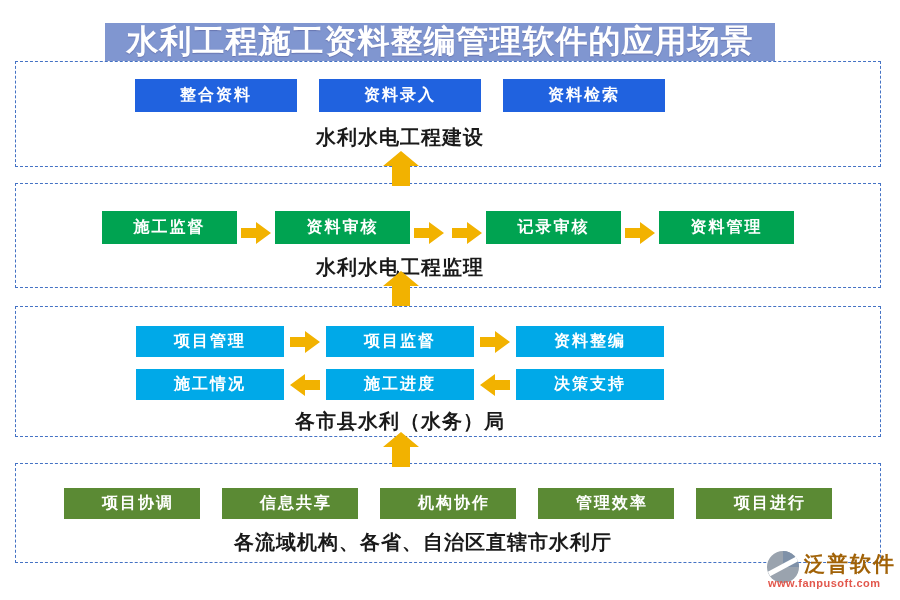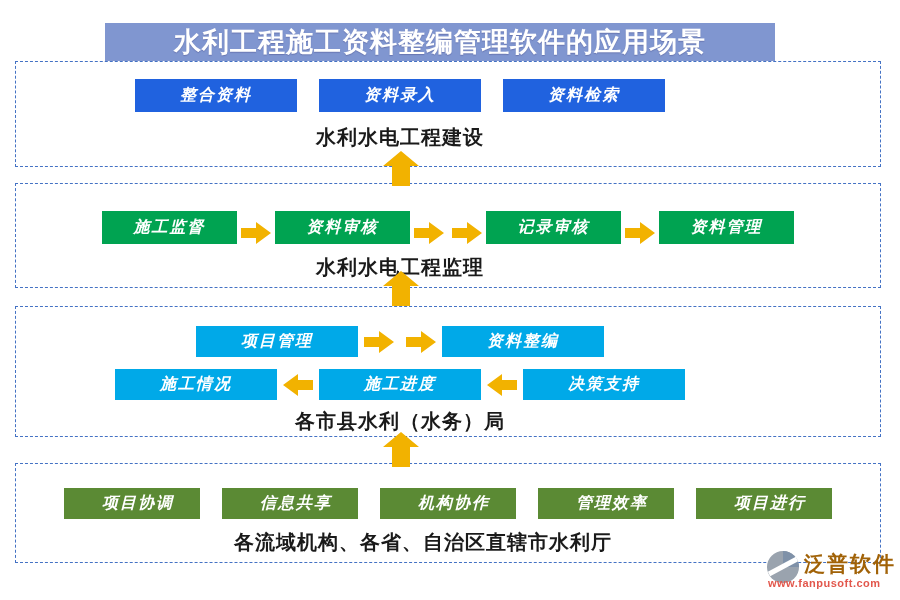--- a/index.html
+++ b/index.html
@@ -5,48 +5,48 @@
   * { margin: 0; padding: 0; box-sizing: border-box; }
   html, body { width: 900px; height: 600px; background: #ffffff; overflow: hidden;
     font-family: "Liberation Sans", sans-serif; }
   .stage { position: relative; width: 900px; height: 600px; background: #ffffff; }
 
   
   .title-bar {
     position: absolute; left: 105px; top: 23px; width: 670px; height: 38px;
     background: #8096d0; color: #ffffff; z-index: 3;
     display: flex; align-items: center; justify-content: center;
-    font-size: 27px; font-weight: bold; letter-spacing: 1px;
+    font-size: 32px; font-weight: bold; letter-spacing: 1px;
     font-family: "Liberation Serif", serif;
     text-shadow: 0 1px 1px rgba(60,60,120,.35);
   }
 
   
   .section {
     position: absolute; left: 15px; width: 866px;
     border: 1.5px dashed #4472c4; background: #ffffff;
   }
   .sec-1 { top: 61px;  height: 106px; }
   .sec-2 { top: 183px; height: 105px; }
   .sec-3 { top: 306px; height: 131px; }
   .sec-4 { top: 463px; height: 100px; }
 
-  .btn-row { display: flex; justify-content: center; align-items: center; font-style: italic; }
+  .btn-row { display: flex; justify-content: center; align-items: center; }
   .shift-left { margin-right: 96px; }
   .shift-small { margin-right: 50px; }
 
   .node {
     color: #ffffff; font-weight: bold; font-size: 16px;
     display: flex; align-items: center; justify-content: center;
     font-family: "Liberation Serif", serif; letter-spacing: 2px;
     cursor: default; flex: 0 0 auto;
   }
   .node-blue  { background: #2062df; width: 162px; height: 33px; }
   .node-green { background: #00a351; width: 135px; height: 33px; }
-  .node-cyan  { background: #00a9e8; width: 162px; height: 31px; }
+  .node-cyan  { background: #00a9e8; width: 148px; height: 31px; }
   .node-olive { background: #5b8a34; width: 136px; height: 31px; padding-left: 12px; }
 
   .sec-label {
     text-align: center; font-size: 20px; font-weight: bold; color: #1a1a1a;
     font-family: "Liberation Serif", serif; letter-spacing: 1px;
   }
 
   .row-1 { margin-top: 17px; gap: 22px; }
   .lbl-1 { margin-top: 12px; }
   .row-2 { margin-top: 27px; align-items: flex-end; }
@@ -115,20 +115,21 @@
     </div>
     <div class="sec-label lbl-2 shift-left">水利水电工程监理</div>
   </div>
 
   <div class="section sec-3">
     <div class="btn-row row-3a shift-left">
       <div class="node node-cyan">项目管理</div>
       <svg class="h-arrow" width="30" height="22" viewBox="0 0 30 22">
           <polygon points="0,6 15,6 15,0 30,11 15,22 15,16 0,16" fill="#f2b200"></polygon>
         </svg>
+      <div class="node node-cyan">项目监督</div>
       <svg class="h-arrow" width="30" height="22" viewBox="0 0 30 22">
           <polygon points="0,6 15,6 15,0 30,11 15,22 15,16 0,16" fill="#f2b200"></polygon>
         </svg>
       <div class="node node-cyan">资料整编</div>
     </div>
     <div class="btn-row row-3b shift-left">
       <div class="node node-cyan">施工情况</div>
       <svg class="h-arrow" width="30" height="22" viewBox="0 0 30 22">
           <polygon points="30,6 15,6 15,0 0,11 15,22 15,16 30,16" fill="#f2b200"></polygon>
         </svg>

